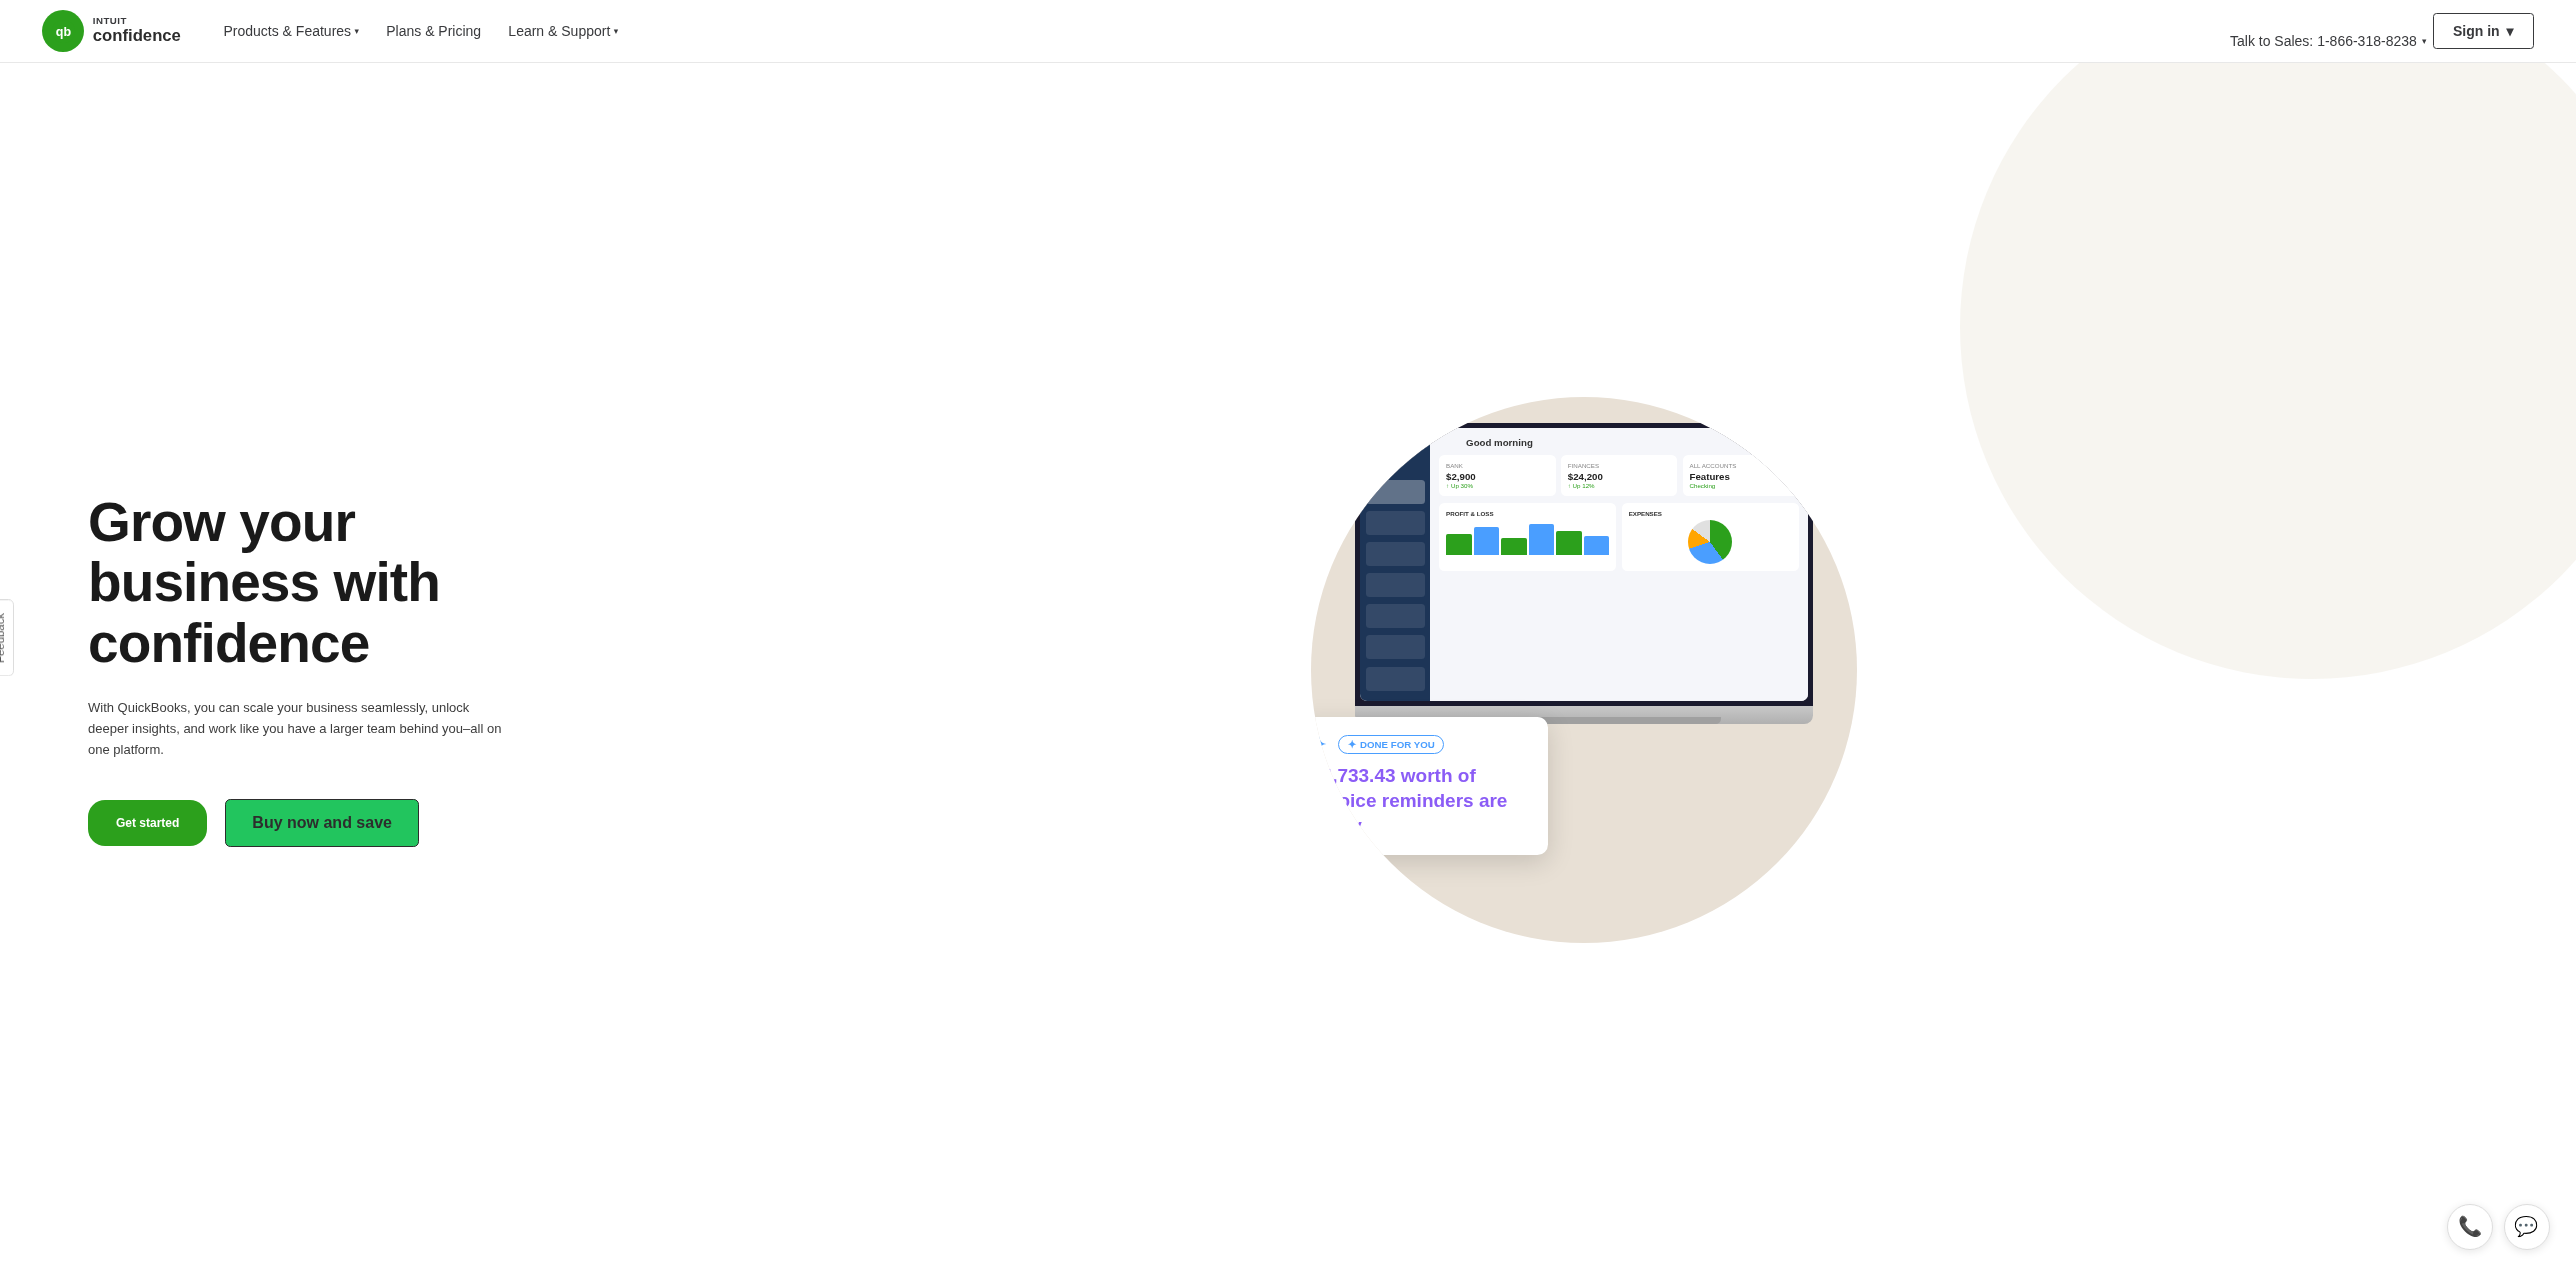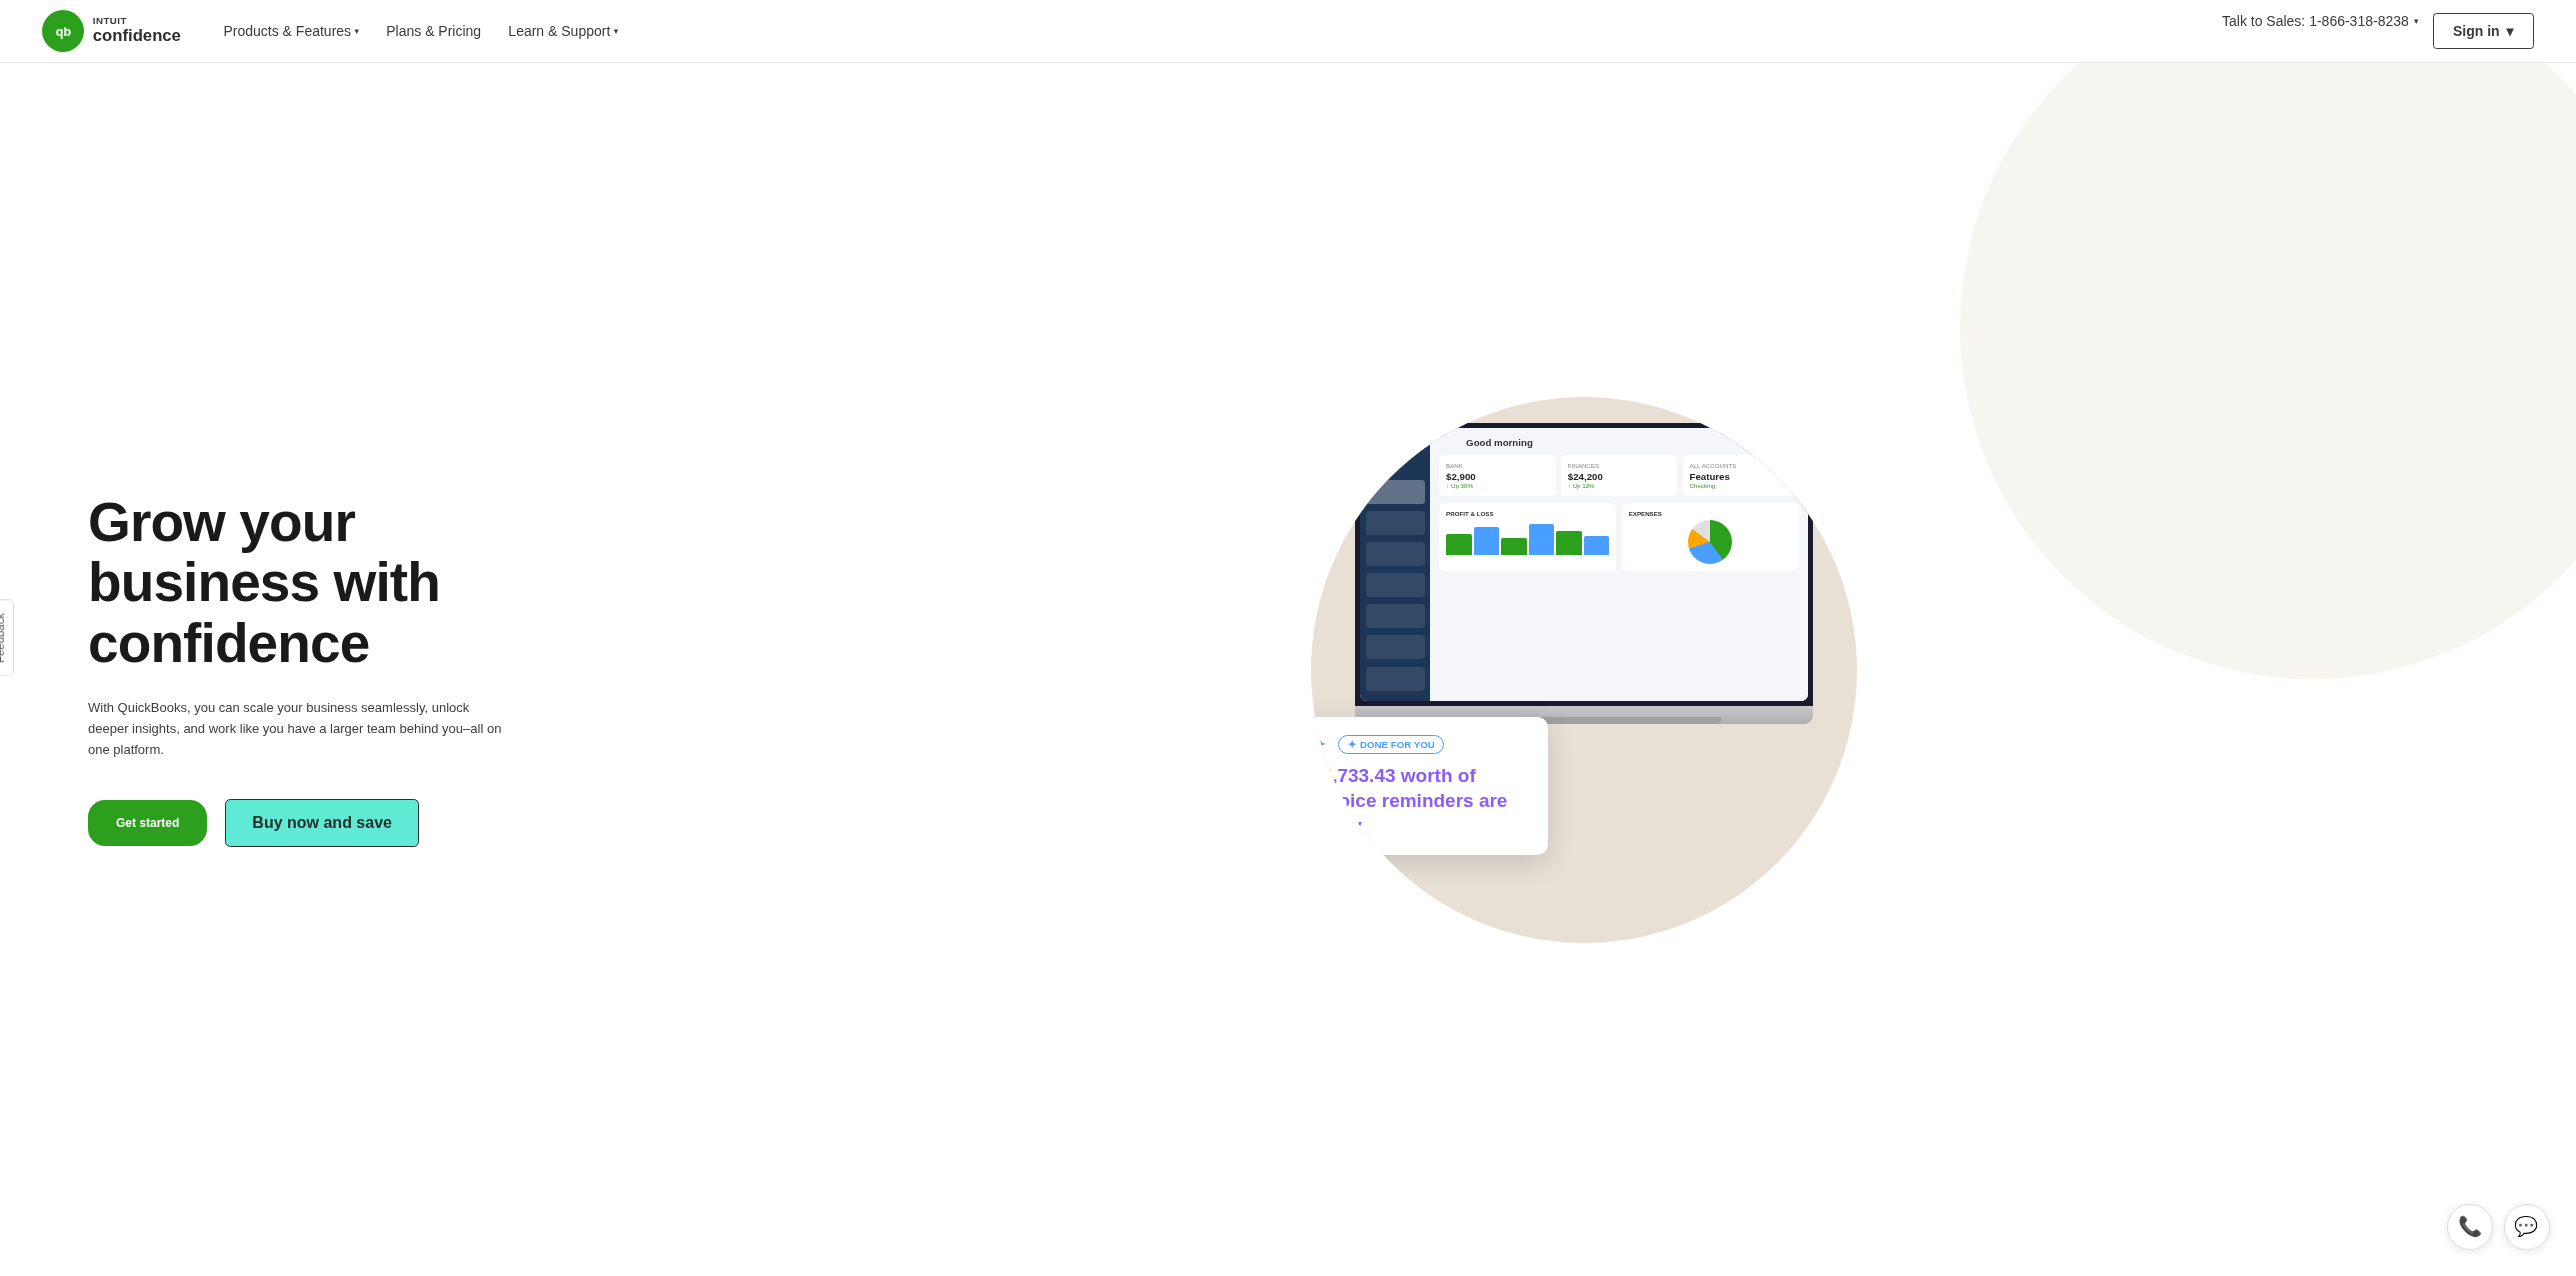--- a/index.html
+++ b/index.html
@@ -73,22 +73,22 @@
       cursor: pointer;
       border-radius: 3.5px;
       white-space: nowrap;
     }
     .nav-chevron {
       font-size: 8.8px;
       color: #393a3d;
     }
     .navbar-right {
       display: flex;
-      align-items: flex-start;
-      gap: 14px;
+      align-items: flex-end;
+      gap: 6px;
     }
     .talk-sales {
       display: flex;
       align-items: center;
       gap: 5.3px;
       font-size: 14px;
       color: #393a3d;
       cursor: pointer;
     }
     .talk-sales-chevron { font-size: 8.8px; }
@@ -146,21 +146,21 @@
       background: #2CA01C;
       color: #fff;
       font-size: 12px;
       font-weight: 700;
       border: none;
       border-radius: 17px;
       cursor: pointer;
     }
     .btn-secondary {
       padding: 14px 26.4px;
-      background: #5eead4;
+      background: #22c55e;
       color: #2d2d2d;
       font-size: 16px;
       font-weight: 700;
       border: 1.8px solid #2d2d2d;
       border-radius: 5.3px;
       cursor: pointer;
     }
 
     
     .hero-image {

